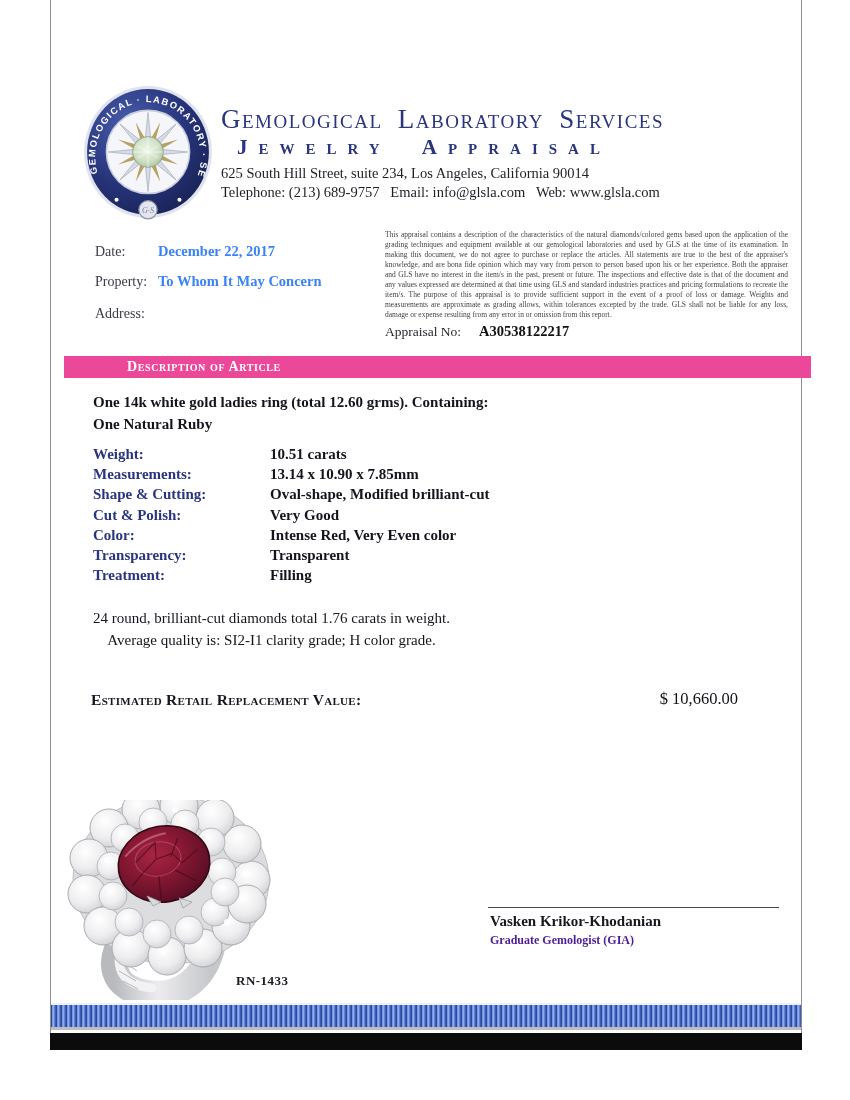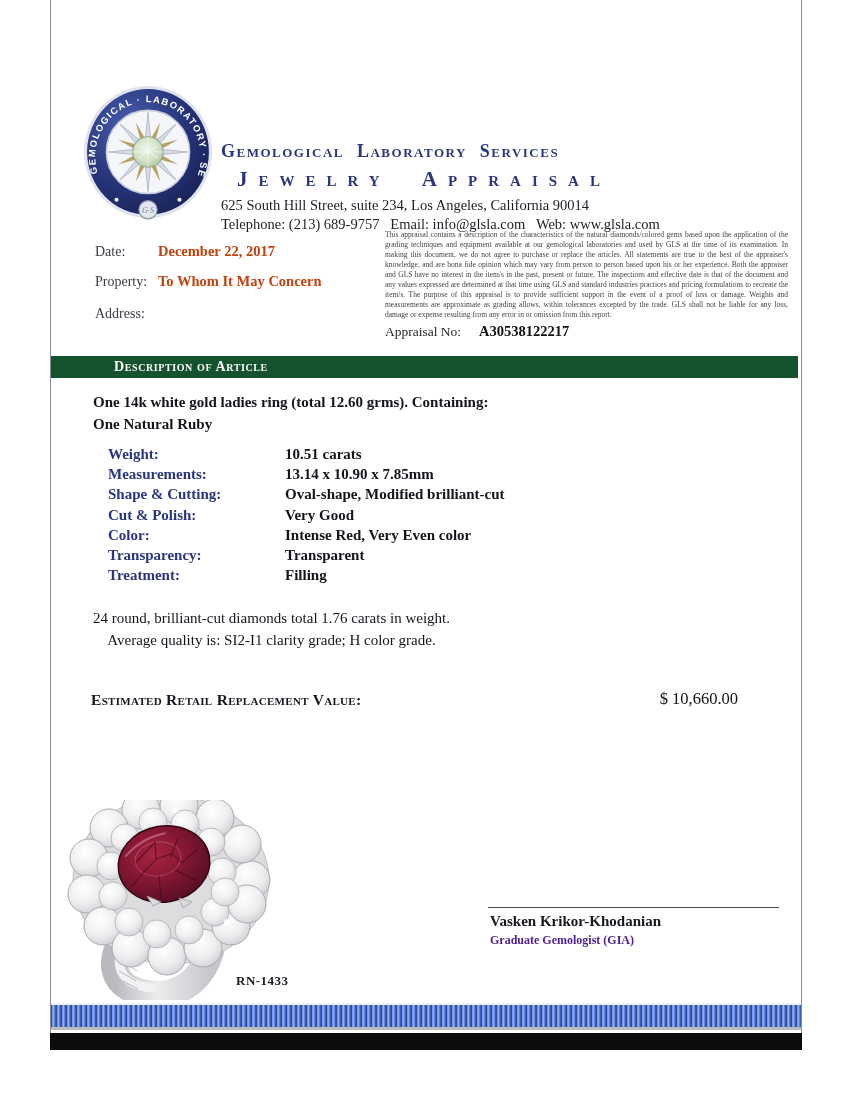--- a/index.html
+++ b/index.html
@@ -9,51 +9,51 @@
     -webkit-font-smoothing:antialiased;
   }
   .page{
     position:absolute;left:50px;top:0;width:750px;height:1050px;
     background:#ffffff;border-left:1px solid #8d8d95;border-right:1px solid #8d8d95;
   }
   
   .logo{position:absolute;left:31px;top:85px;width:132px;height:136px;}
   .header-text{position:absolute;left:170px;top:104px;width:560px;color:#2a357f;}
   .company{
-    font-variant:small-caps;font-weight:bold;font-size:18px;line-height:30px;
-    letter-spacing:1.5px;word-spacing:7px;white-space:nowrap;margin-top:32px;
+    font-variant:small-caps;font-weight:normal;font-size:27px;line-height:30px;
+    letter-spacing:1.5px;word-spacing:7px;white-space:nowrap;
   }
   .subtitle{
     font-variant:small-caps;font-weight:bold;font-size:21px;line-height:24px;
     letter-spacing:11px;word-spacing:16px;white-space:nowrap;margin-top:1px;margin-left:16px;
   }
   .addr-line{font-size:14.5px;line-height:18px;color:#1d1d26;margin-top:5px;white-space:pre-wrap;}
   .contact-line{font-size:14.5px;line-height:18px;color:#1d1d26;margin-top:1px;white-space:pre-wrap;}
 
   
   .info-label{position:absolute;font-size:14px;color:#3a3a46;}
-  .info-value{position:absolute;font-size:14.5px;font-weight:bold;color:#c2410c;}
+  .info-value{position:absolute;font-size:14.5px;font-weight:bold;color:#3b82f6;}
   .disclaimer{
     position:absolute;left:334px;top:230px;width:403px;
     font-size:7.5px;line-height:1.33;color:#3f3f3f;text-align:justify;
   }
   .appraisal-row{position:absolute;left:334px;top:322px;white-space:nowrap;}
   .appraisal-row .lbl{font-size:13.5px;color:#26262e;}
   .appraisal-row .val{font-size:14.5px;font-weight:bold;color:#111;margin-left:14px;}
 
   
   .section-bar{
-    position:absolute;left:0;top:356px;width:747px;height:22px;background:#14532d;
+    position:absolute;left:13px;top:356px;width:747px;height:22px;background:#ec4899;
   }
   .section-bar .bar-title{
     font-variant:small-caps;font-weight:bold;color:#ffffff;font-size:14px;
     line-height:21px;padding-left:63px;letter-spacing:0.6px;
   }
   .desc-lines{position:absolute;left:42px;top:392px;font-size:15px;font-weight:bold;color:#14141c;line-height:21.5px;}
-  .attr-table{position:absolute;left:42px;top:446px;margin-left:15px;}
+  .attr-table{position:absolute;left:42px;top:446px;}
   .attr-row{display:flex;height:20.2px;align-items:baseline;}
   .attr-label{width:177px;font-size:15px;font-weight:bold;color:#2a357f;}
   .attr-value{font-size:15px;font-weight:bold;color:#14141c;white-space:nowrap;}
   .diamond-lines{position:absolute;left:42px;top:608px;font-size:15px;font-weight:normal;color:#14141c;line-height:21.5px;text-align:center;}
 
   
   .valuation-label{
     position:absolute;left:40px;top:691px;font-variant:small-caps;font-weight:bold;
     font-size:15.5px;color:#17171f;letter-spacing:0.3px;
   }

